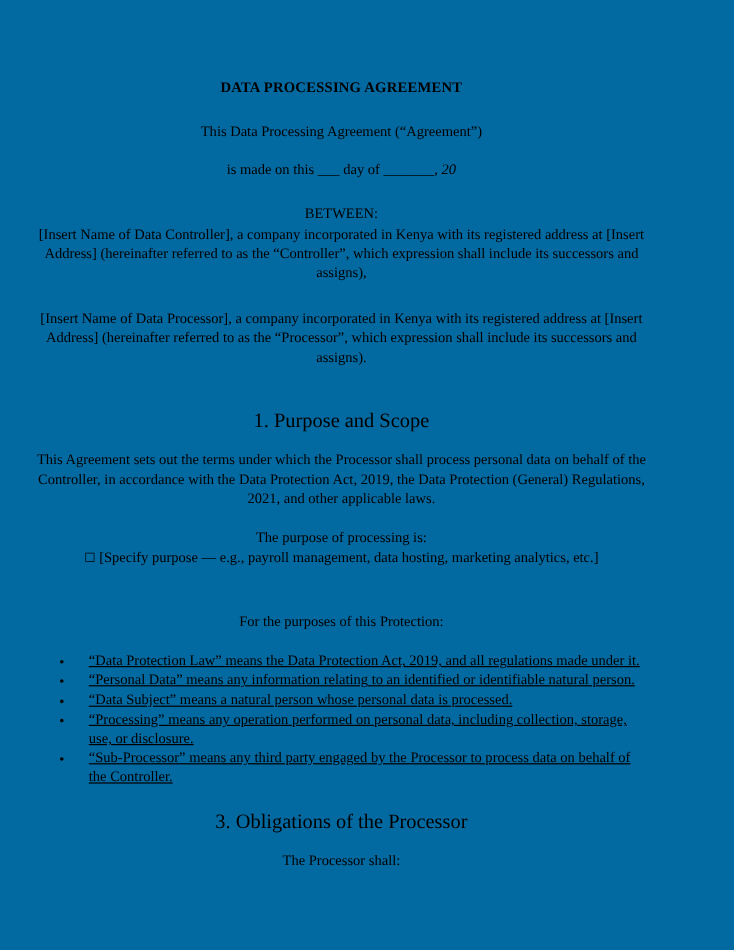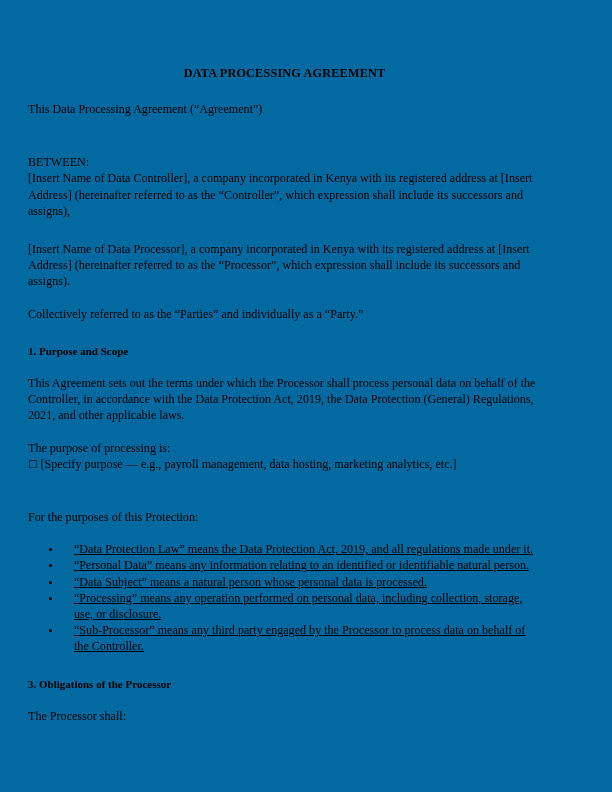--- a/index.html
+++ b/index.html
@@ -28,28 +28,28 @@
     font-weight: bold;
     font-size: 12.2px;
     letter-spacing: 0.2px;
     margin: 0 0 0 0;
     line-height: 14px;
   }
   p {
     margin: 0;
     font-size: 12.1px;
     line-height: 16.2px;
-    text-align: left;
+    text-align: center;
   }
   .gap-lg { height: 21px; }
   .gap-md { height: 16px; }
   .gap-xs { height: 6px; }
   .heading {
-    font-weight: bold;
-    font-size: 11px;
+    font-weight: normal;
+    font-size: 17px;
     line-height: 16.2px;
     margin: 0;
   }
   .strong-label {
     font-weight: normal;
   }
   .italic { font-style: italic; }
   .blank { letter-spacing: 0px; }
   ul.def-list, ol.obl-list {
     margin: 0;
@@ -80,36 +80,36 @@
 <div class="page">
 
   <h1 class="doc-title">DATA PROCESSING AGREEMENT</h1>
 
   <div class="gap-lg"></div>
 
   <p>This Data Processing Agreement (“Agreement”)</p>
 
   <div class="gap-md"></div>
 
+  <p><span>is made on this </span><span class="blank">___</span><span> day of </span><span class="blank">_______</span><span>, </span><span class="italic">20</span></p>
 
   <div class="gap-lg"></div>
 
   <p class="strong-label">BETWEEN:</p>
   <p>[Insert Name of Data Controller], a company incorporated in Kenya with its registered address at [Insert Address] (hereinafter referred to as the “Controller”, which expression shall include its successors and assigns),</p>
 
   <div class="gap-md"></div>
 
 
   <div class="gap-xs"></div>
 
   <p>[Insert Name of Data Processor], a company incorporated in Kenya with its registered address at [Insert Address] (hereinafter referred to as the “Processor”, which expression shall include its successors and assigns).</p>
 
   <div class="gap-md"></div>
 
-  <p>Collectively referred to as the “Parties” and individually as a “Party.”</p>
 
   <div class="gap-lg"></div>
 
   <p class="heading">1. Purpose and Scope</p>
 
   <div class="gap-md"></div>
 
   <p>This Agreement sets out the terms under which the Processor shall process personal data on behalf of the Controller, in accordance with the Data Protection Act, 2019, the Data Protection (General) Regulations, 2021, and other applicable laws.</p>
 
   <div class="gap-md"></div>

